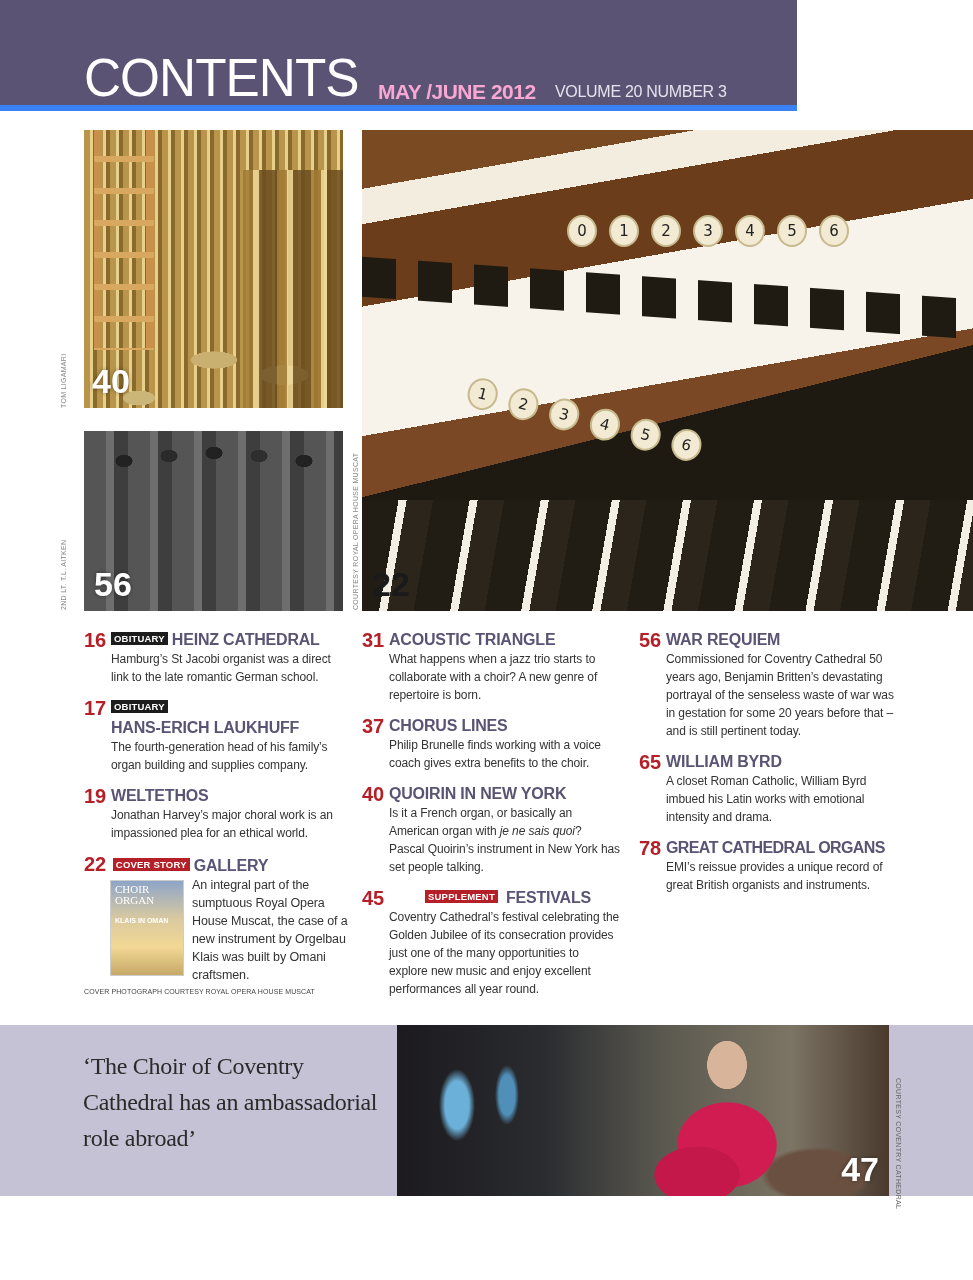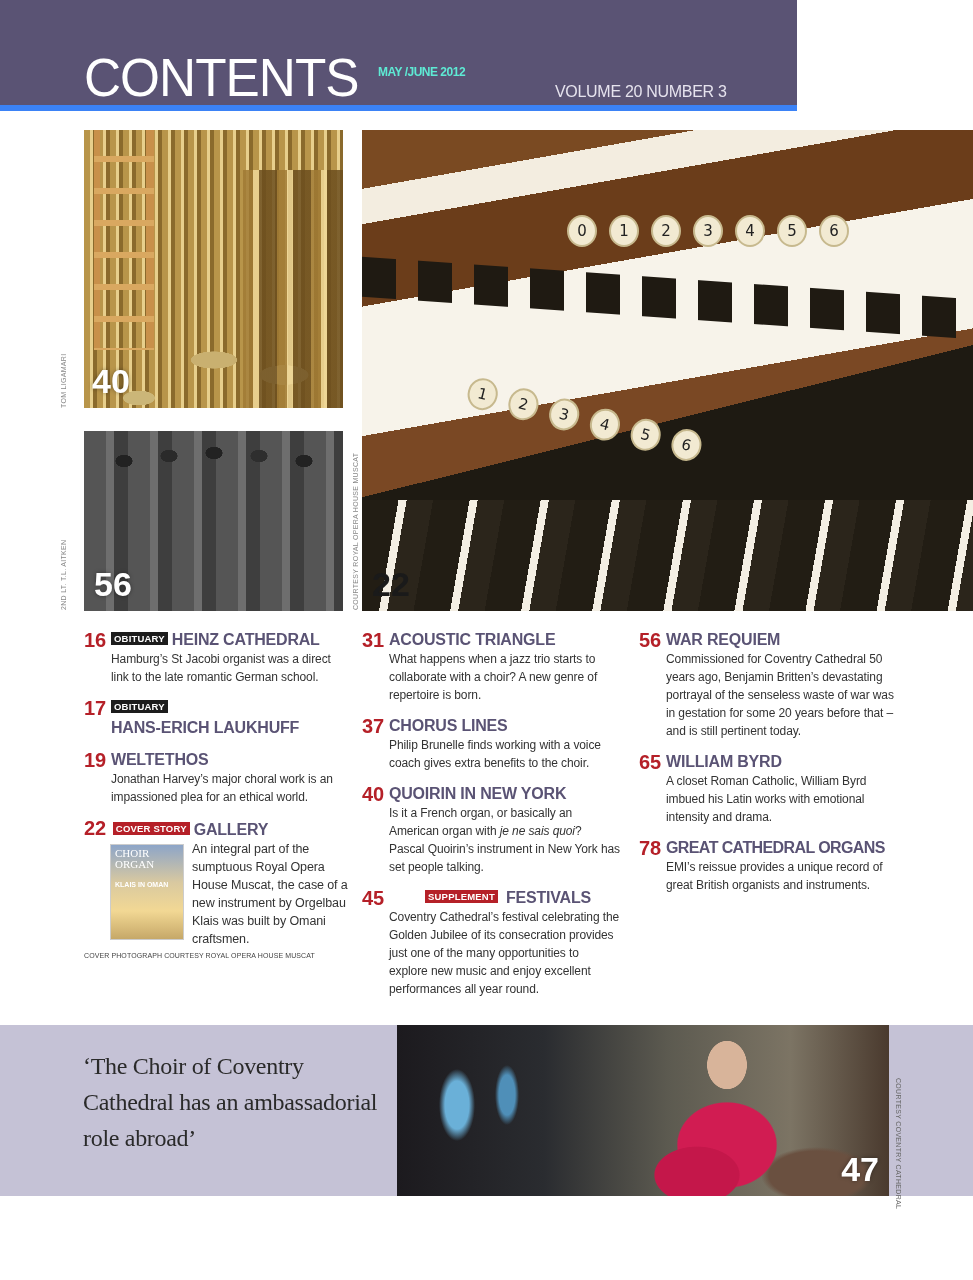--- a/index.html
+++ b/index.html
@@ -1,21 +1,21 @@
 <!DOCTYPE html>
 <html><head>
 <meta charset="utf-8">
 <style>
   * { box-sizing: border-box; margin: 0; padding: 0; }
   html, body { width: 973px; height: 1280px; background: #ffffff; overflow: hidden; }
   body { position: relative; font-family: "Liberation Sans", "DejaVu Sans", sans-serif; color: #333; }
 
   .masthead { position: absolute; left: 0; top: 0; width: 797px; height: 111px; background: #5a5374; border-bottom: 6px solid #3b82f6; }
   .masthead .title { position: absolute; left: 84px; top: 50px; color: #fff; font-size: 54px; font-weight: normal; letter-spacing: -1px; line-height: 1; transform: scaleX(0.95); transform-origin: left; }
-  .masthead .issue { position: absolute; left: 378px; top: 66px; color: #5eead4; font-size: 12px; font-weight: bold; letter-spacing: -0.5px; line-height: 1; }
+  .masthead .issue { position: absolute; left: 378px; top: 81px; color: #f9a8d4; font-size: 21px; font-weight: bold; letter-spacing: -0.5px; line-height: 1; }
   .masthead .volume { position: absolute; left: 555px; top: 84px; color: #e6e3ee; font-size: 16px; line-height: 1; letter-spacing: -0.3px; }
 
   .photo { position: absolute; overflow: hidden; }
   .photo .pnum { position: absolute; color: #fff; font-weight: bold; font-size: 34px; line-height: 1; text-shadow: 0 0 4px rgba(0,0,0,0.4); }
   .credit { position: absolute; font-size: 7px; color: #888; letter-spacing: 0.3px; white-space: nowrap; transform-origin: left top; }
 
   
   #photo-40 { left: 84px; top: 130px; width: 259px; height: 278px;
     background:
       radial-gradient(ellipse 40px 16px at 200px 245px, #d8c48a 0 60%, transparent 62%),
@@ -139,20 +139,21 @@
       <span class="badge black">OBITUARY</span><span>HEINZ CATHEDRAL</span>
     </div>
     <p class="desc">Hamburg’s St Jacobi organist was a direct link to the late romantic German school.</p>
   </div>
   <div class="entry">
     <span class="num">17</span>
     <div class="head">
       <span class="badge black">OBITUARY</span>
       <span class="head-line2">HANS-ERICH LAUKHUFF</span>
     </div>
+    <p class="desc">The fourth-generation head of his family’s organ building and supplies company.</p>
   </div>
   <div class="entry">
     <span class="num">19</span>
     <div class="head">WELTETHOS</div>
     <p class="desc">Jonathan Harvey’s major choral work is an impassioned plea for an ethical world.</p>
   </div>
   <div class="entry" style="padding-left:0;">
     <div class="head" style="padding-left:0;">
       <span class="num" style="position:static; margin-right:7px;">22</span><span class="badge red">COVER STORY</span><span>GALLERY</span>
     </div>

